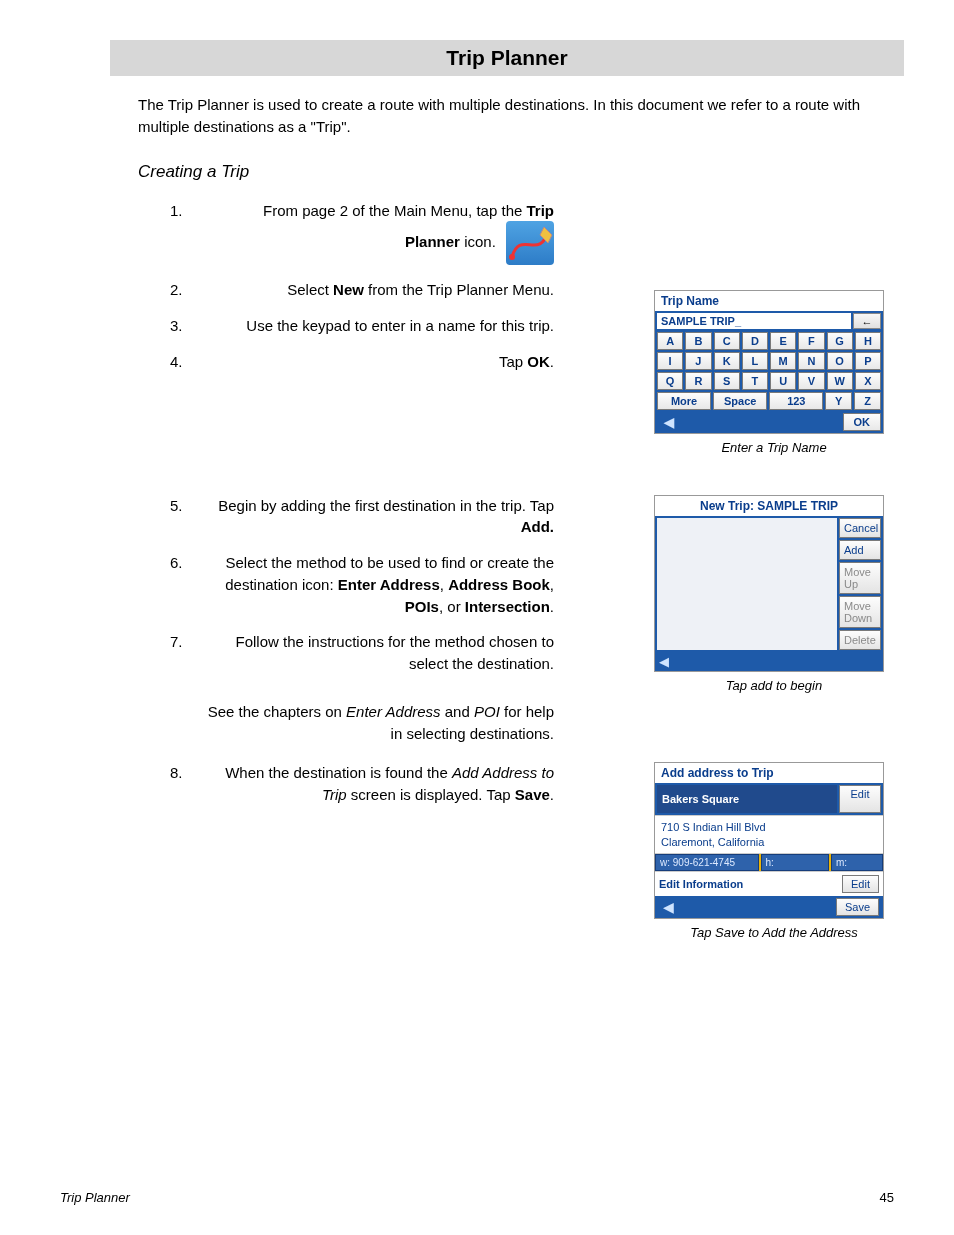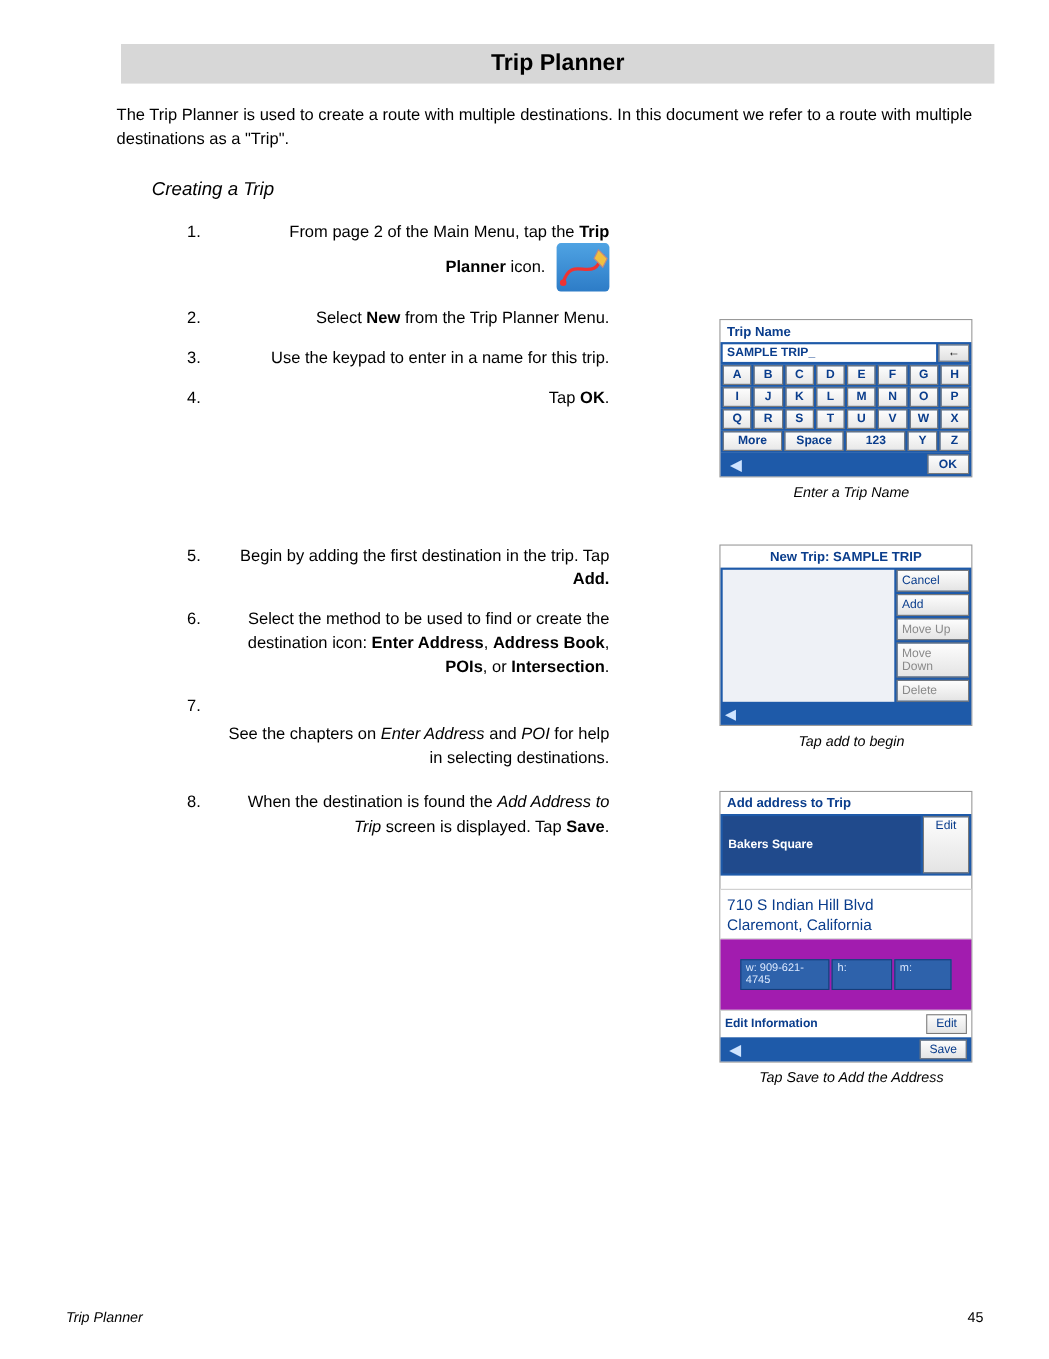--- a/index.html
+++ b/index.html
@@ -18,21 +18,21 @@
   }
   .header-bar {
     background: #d7d7d7;
     margin: 0 -10px 0 50px;
     padding: 6px 0;
     text-align: center;
     font-weight: bold;
     font-size: 21px;
   }
   .intro {
-    margin: 18px 0 24px 46px;
+    margin: 18px 0 24px 78px;
     font-size: 15px;
     line-height: 1.45;
   }
   .section-title {
     font-style: italic;
     font-size: 17px;
     margin: 0 0 18px 78px;
   }
   .content-row {
     display: flex;
@@ -177,21 +177,21 @@
     background: #1e5aa9;
     padding: 2px;
     gap: 2px;
     min-height: 118px;
   }
   .newtrip .list {
     flex: 1;
     background: #eef1f6;
   }
   .newtrip .btns {
-    width: 66px;
+    width: 42px;
     display: flex;
     flex-direction: column;
     gap: 2px;
   }
   .newtrip .btn {
     background: linear-gradient(#fdfdfd,#e4e4e4);
     border: 1px solid #7a7a7a;
     color: #0a3d8c;
     font-size: 11px;
     padding: 3px 4px;
@@ -223,46 +223,45 @@
     display: flex;
     background: #1e5aa9;
     padding: 2px;
     gap: 2px;
   }
   .addaddr .bar .label {
     flex: 1;
     background: #204a8c;
     color: #fff;
     font-weight: bold;
-    padding: 20px 5px;
+    padding: 8px 5px;
     font-size: 11px;
   }
   .addaddr .bar .edit {
     width: 40px;
     background: linear-gradient(#fdfdfd,#e4e4e4);
     border: 1px solid #7a7a7a;
     color: #0a3d8c;
     text-align: center;
     padding: 2px 0;
     font-size: 11px;
   }
   .addaddr .addr {
     background: #fff;
     color: #0a3d8c;
     padding: 4px 6px;
     border-top: 1px solid #ccc;
     border-bottom: 1px solid #ccc;
-    font-size: 14px;
+    font-size: 11px;
     line-height: 1.3;
-    margin-top: 12px;
   }
   .addaddr .phoneRow {
     display: flex;
-    background: #a21caf;
-    padding: 18px;
+    background: #eab308;
+    padding: 0;
     gap: 2px;
   }
   .addaddr .phoneRow .cell {
     background: #2e62ab;
     color: #dce9ff;
     font-size: 10px;
     padding: 2px 4px;
     border: 1px solid #163d7a;
   }
   .addaddr .phoneRow .cell.w { flex: 1.6; }
@@ -414,20 +413,21 @@
         <span class="num">5.</span>
         <span class="txt"><span>Begin by adding the first destination in the trip.  Tap </span><b>Add.</b></span>
       </li>
       <li>
         <span class="num">6.</span>
         <span class="txt"><span>Select the method to be used to find or create the destination icon: </span><b>Enter Address</b><span>, </span><b>Address Book</b><span>, </span><b>POIs</b><span>, or </span><b>Intersection</b><span>.</span></span>
       </li>
       <li>
         <span class="num">7.</span>
         <span class="txt">
+          <span>Follow the instructions for the method chosen to select the destination.</span>
           <div class="extra"><span>See the chapters on </span><i>Enter Address</i><span> and </span><i>POI</i><span> for help in selecting destinations.</span></div>
         </span>
       </li>
     </ol>
 
     <div class="right-col">
       <div class="newtrip">
         <div class="title">New Trip: SAMPLE TRIP</div>
         <div class="body">
           <div class="list"></div>

